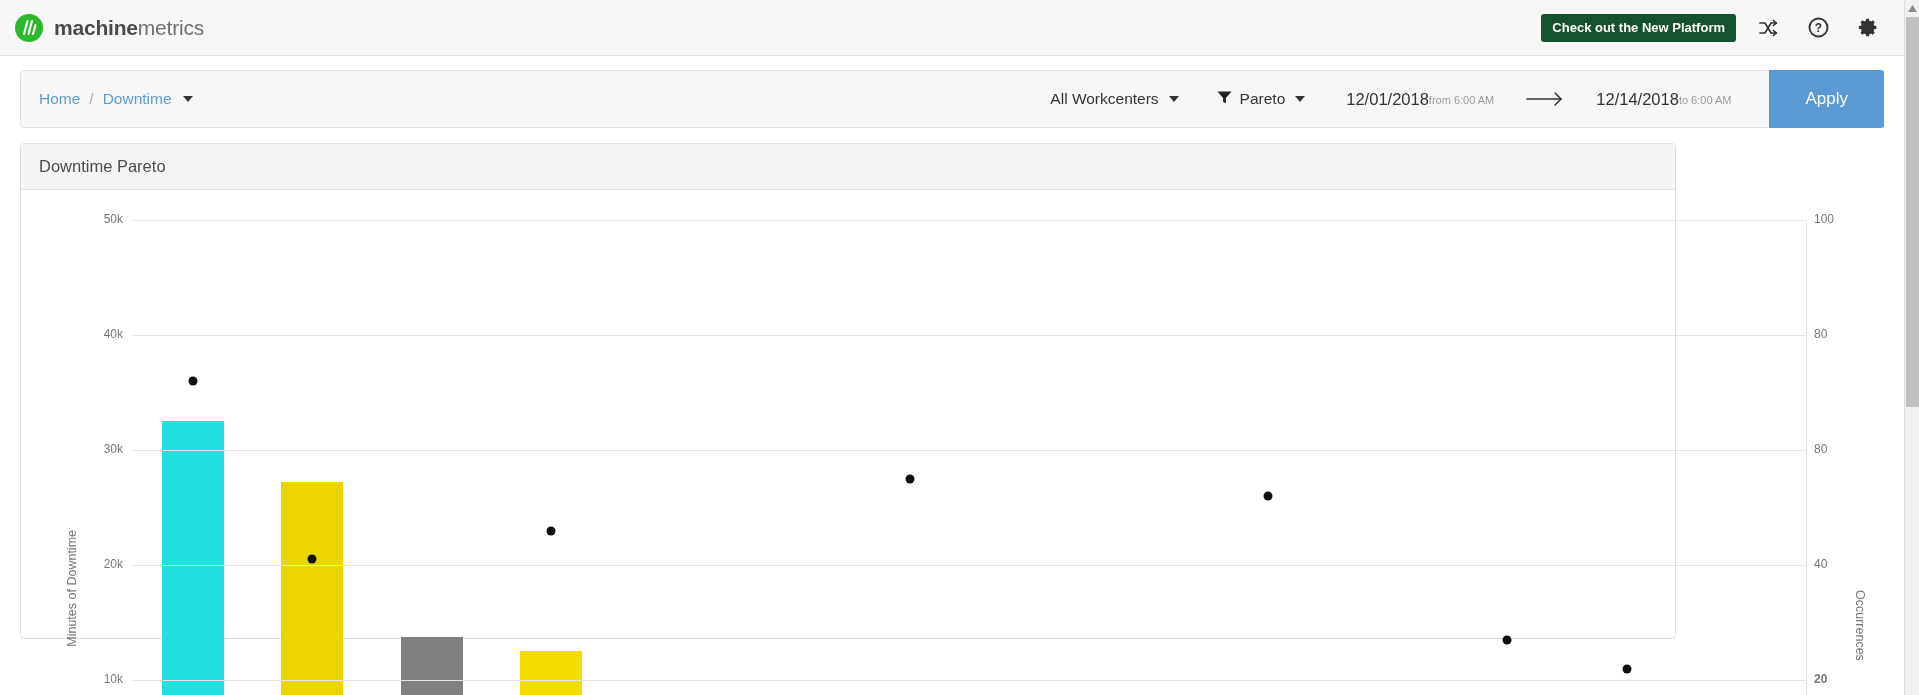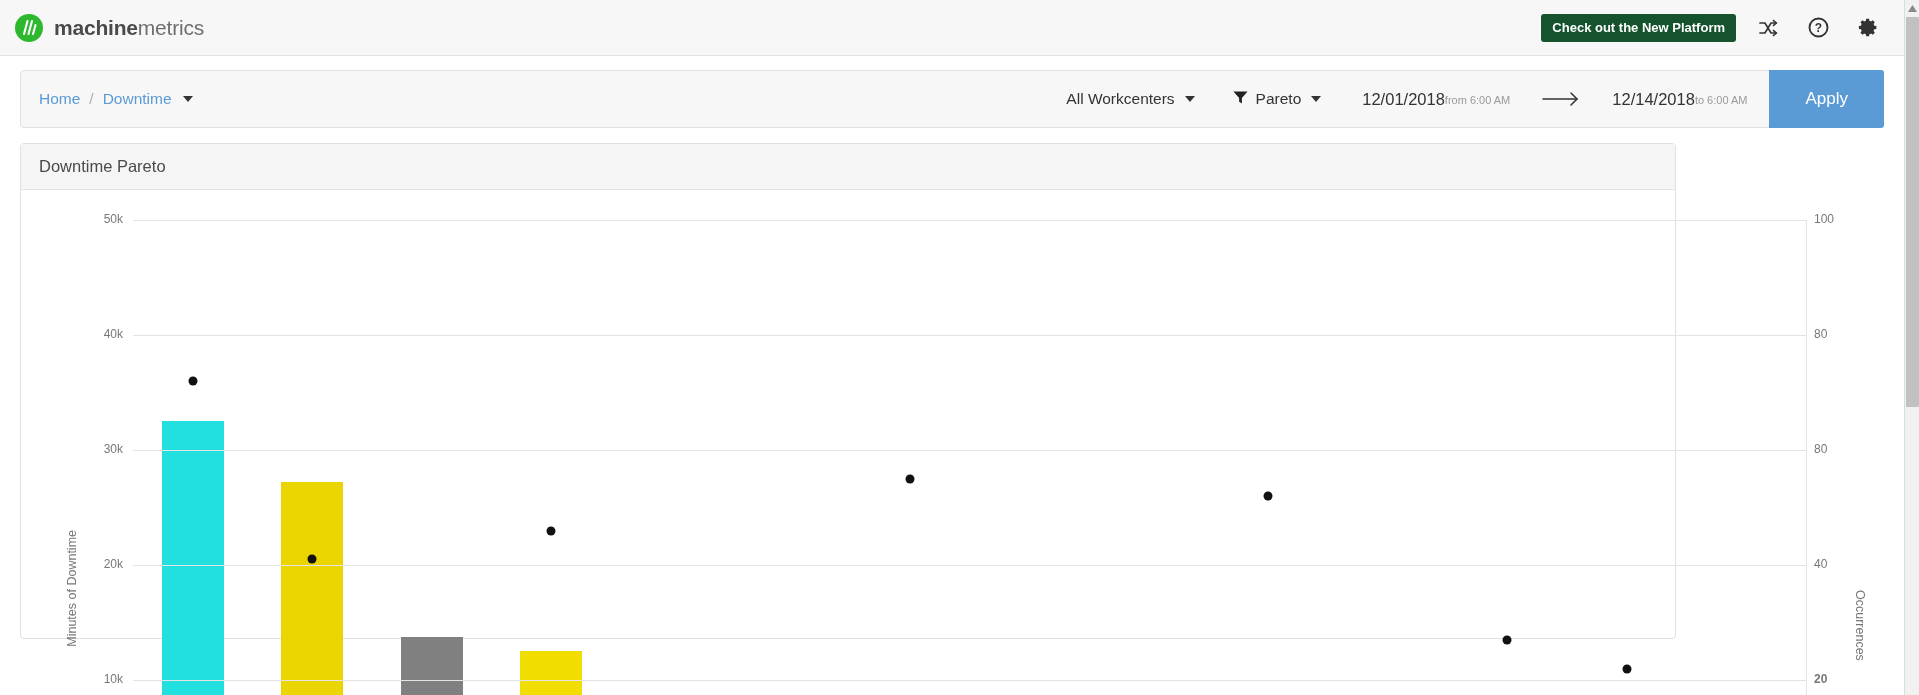--- a/index.html
+++ b/index.html
@@ -71,21 +71,21 @@
   .date-block {
     display: flex; flex-direction: row; align-items: center;
     justify-content: center; padding: 0 22px; cursor: pointer;
   }
   .date-main { font-size: 16.5px; color: #333; line-height: 1.15; }
   .date-sub { font-size: 11px; color: #9a9a9a; margin-top: 2px; }
   .arrow-between { padding: 0 10px; color: #333; display: flex; align-items: center; }
   .apply-btn {
     background: #5b9bd5; color: #fff; border: none;
     font-size: 17px; padding: 0 36px; cursor: pointer;
-    border-radius: 0 3px 3px 0; margin: -1px -1px -1px 0;
+    border-radius: 0 3px 3px 0; margin: -1px -1px -1px 16px;
   }
   
   .panel-wrap { padding: 15px 20px 0 20px; width: 1696px; }
   .panel { border: 1px solid #e0e0e0; border-radius: 4px; background: #fff; }
   .panel-head {
     background: #f5f5f5; border-bottom: 1px solid #e3e3e3;
     padding: 13px 18px; font-size: 16.5px; color: #4a4a4a;
   }
   .panel-body { position: relative; height: 448px; }
   

